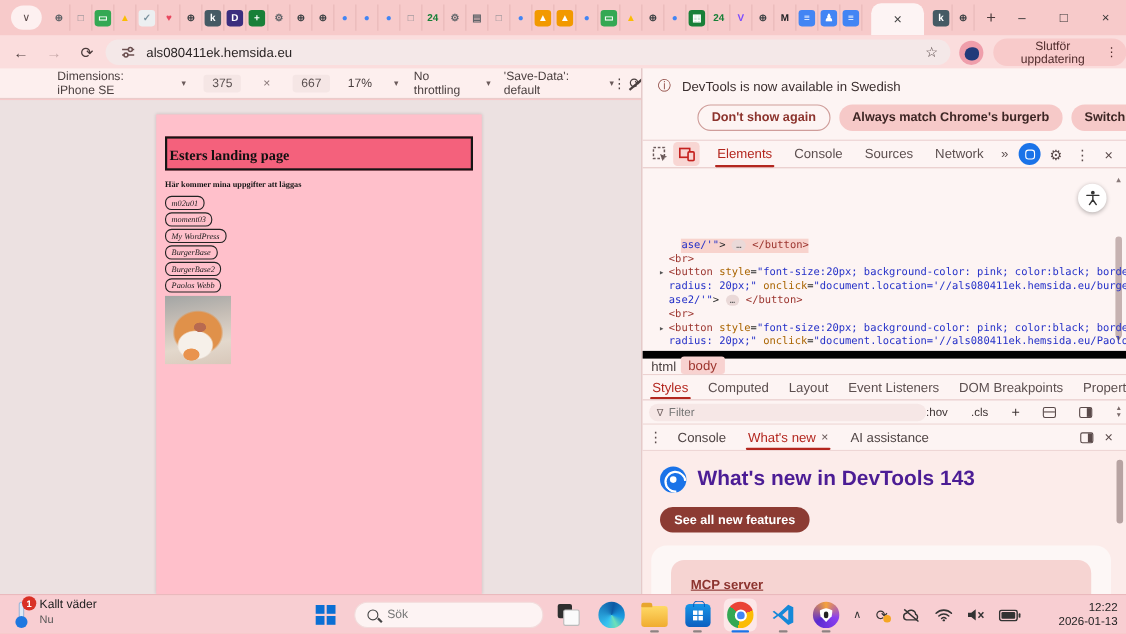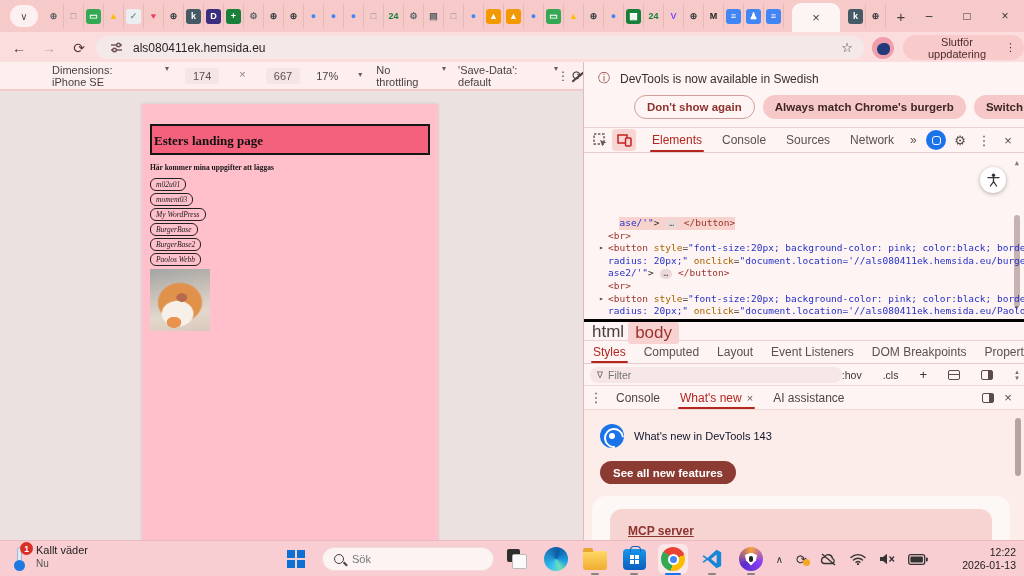--- a/index.html
+++ b/index.html
@@ -27,21 +27,21 @@
   .omnibox .url { font-size:12px; color:#2a2424; margin-left:10px; }
   .tune { margin-left:14px; }
   .star { position:absolute; left:836px; top:36px; width:22px; height:22px; display:flex; align-items:center; justify-content:center; font-size:13px; color:#4a3a3a; }
   .avatar { position:absolute; left:872px; top:37px; width:22px; height:22px; border-radius:50%; background:#ef9eab; overflow:hidden; }
   .avatar::after { content:""; position:absolute; left:5px; top:6px; width:13px; height:12px; border-radius:50% 40% 45% 45%; background:#223a7a; }
   .update-btn { position:absolute; left:903px; top:35px; height:25px; padding:0 8px 0 12px; border-radius:13px; background:#f8caca; display:flex; align-items:center; gap:6px; font-size:11px; color:#4f2b2b; border:none; }
   .update-btn .dots { font-size:11px; color:#4f2b2b; }
 
   
   .devicebar { position:absolute; left:0; top:62px; width:583px; height:28px; background:#fdefee; border-bottom:1px solid #e9cccb; display:flex; align-items:center; font-size:11px; color:#4a3f3f; }
-  .devicebar .grp { display:flex; gap:20px; }
+  .devicebar .grp { display:flex; align-items:center; gap:20px; }
   .dim-chip { background:#f5e6e5; border-radius:3px; padding:2px 8px; color:#5a4f4f; }
   .caret { font-size:8px; color:#6a5a5a; }
   .rot { position:relative; font-size:13px; color:#4a3f3f; }
   .rot::after { content:""; position:absolute; left:-2px; top:7px; width:18px; height:1.5px; background:#4a3f3f; transform:rotate(-40deg); }
   .db-menu { position:absolute; right:14px; font-size:12px; color:#4a3f3f; }
 
   
   .viewport { position:absolute; left:0; top:91px; width:583px; height:449px; background:#ece1e1; }
   .page { position:absolute; left:142px; top:13px; width:296px; height:436px; background:#ffc0cb; box-shadow:0 0 3px rgba(0,0,0,.15); font-family:"Liberation Serif", serif; }
   .page-header { margin:20px 8px 0 8px; height:31px; background:#f4617c; border:2px solid #151515; }
@@ -88,21 +88,21 @@
   .tok-attr { color:#a96400; }
   .tok-val { color:#2430c8; }
   .tok-pln { color:#2a2a2a; }
   .tok-bdg { display:inline-block; background:#ead9d8; color:#555; border-radius:6px; padding:0 4px; font-size:8px; line-height:10px; }
   .arw { position:absolute; left:-9px; color:#555; font-size:8px; }
   .a11y-fab { position:absolute; right:18px; top:14px; width:26px; height:26px; border-radius:50%; background:#fff; box-shadow:0 1px 4px rgba(0,0,0,.3); display:flex; align-items:center; justify-content:center; }
   .code-scroll-up { position:absolute; right:5px; top:4px; font-size:7px; color:#8a7a7a; }
   .code-scroll-dn { position:absolute; right:5px; bottom:4px; font-size:7px; color:#8a7a7a; }
   .code-thumb { position:absolute; right:4px; top:62px; width:6px; height:92px; border-radius:3px; background:#c6b2b1; }
 
-  .breadcrumb { height:21px; border-top:3px solid #000000; display:flex; align-items:flex-start; gap:4px; padding-left:8px; font-size:17px; color:#4a4040; }
+  .breadcrumb { height:21px; border-top:7px solid #000000; display:flex; align-items:flex-end; gap:4px; padding-left:8px; font-size:12px; color:#4a4040; }
   .crumb-body { background:#f8d2d0; color:#9c342d; border-radius:3px; padding:1px 7px; }
 
   .sb-tabs { height:24px; border-top:1px solid #ecd2d1; border-bottom:1px solid #e6c9c8; display:flex; align-items:flex-start; overflow:hidden; }
   .sb-tab { padding:0 9px; font-size:12px; color:#5c4f4f; position:relative; height:100%; display:flex; align-items:center; white-space:nowrap; }
   .sb-tab.active { color:#b3261e; }
   .sb-tab.active::after { content:""; position:absolute; left:7px; right:7px; bottom:0; height:2.5px; background:#b3261e; border-radius:2px; }
 
   .filter-row { height:22px; display:flex; align-items:center; padding:0 4px 0 6px; border-bottom:1px solid #eed6d5; }
   .filter-box { width:300px; height:16px; border-radius:8px; background:#f6e7e6; display:flex; align-items:center; gap:5px; padding-left:7px; }
   .filter-box .funnel { font-size:9px; color:#7a6a6a; }
@@ -117,21 +117,21 @@
   .drawer-tab { padding:0 10px; font-size:12px; color:#4f4444; height:100%; display:flex; align-items:center; gap:5px; position:relative; }
   .drawer-tab.active { color:#b3261e; }
   .drawer-tab.active::after { content:""; position:absolute; left:8px; right:8px; bottom:0; height:2.5px; background:#b3261e; border-radius:2px; }
   .drawer-tab .x { font-size:11px; color:#6a5a5a; }
 
   .whatsnew { position:relative; height:174px; background:#fcecea; overflow:hidden; }
   .wn-head { display:flex; align-items:center; gap:10px; padding:14px 0 0 16px; }
   .wn-logo { width:24px; height:24px; border-radius:50%; background:#1a73e8; position:relative; }
   .wn-logo::before { content:""; position:absolute; left:4px; top:4px; width:16px; height:16px; border-radius:50%; border:2.5px solid #fff; border-right-color:transparent; transform:rotate(40deg); }
   .wn-logo::after { content:""; position:absolute; left:9px; top:9px; width:6px; height:6px; border-radius:50%; background:#fff; }
-  .wn-title { font-size:11px; font-weight:normal; color:#0f172a; }
+  .wn-title { font-size:19px; font-weight:bold; color:#4c1d95; }
   .wn-cta { margin:13px 0 0 16px; height:23px; border-radius:12px; border:none; background:#8c3b33; color:#fff; font-weight:bold; font-size:11.5px; padding:0 13px; }
   .wn-card { position:absolute; left:8px; right:14px; top:86px; bottom:-4px; background:#fdf7f6; border-radius:14px 14px 0 0; }
   .wn-inner { position:absolute; left:18px; right:18px; top:13px; bottom:-4px; background:#f6d4d2; border-radius:12px; }
   .wn-link { display:inline-block; margin:15px 0 0 18px; font-size:12px; font-weight:bold; color:#8c332e; text-decoration:underline; }
   .wn-thumb { position:absolute; right:3px; top:8px; width:6px; height:58px; border-radius:3px; background:#b7a3a2; }
 
   
   .taskbar { position:absolute; left:0; top:540px; width:1024px; height:36px; background:#f8ced2; border-top:1px solid #eab9bd; }
   .weather { position:absolute; left:8px; top:3px; display:flex; gap:8px; }
   .thermo { position:relative; width:20px; height:28px; }
@@ -374,21 +374,21 @@
   <span>Slutför uppdatering</span>
   <span class="dots">⋮</span>
 </button>
 
 <div class="devicebar">
   <div class="grp" style="margin-left:52px;">
     <span>Dimensions: iPhone SE</span>
     <span class="caret">▾</span>
   </div>
   <div class="grp" style="margin-left:16px;">
-    <span class="dim-chip">174</span>
+    <span class="dim-chip">375</span>
     <span style="color:#8a7a7a;">×</span>
     <span class="dim-chip">667</span>
   </div>
   <div class="grp" style="margin-left:16px;">
     <span>17%</span>
     <span class="caret">▾</span>
   </div>
   <div class="grp" style="margin-left:14px;">
     <span>No throttling</span>
     <span class="caret">▾</span>

